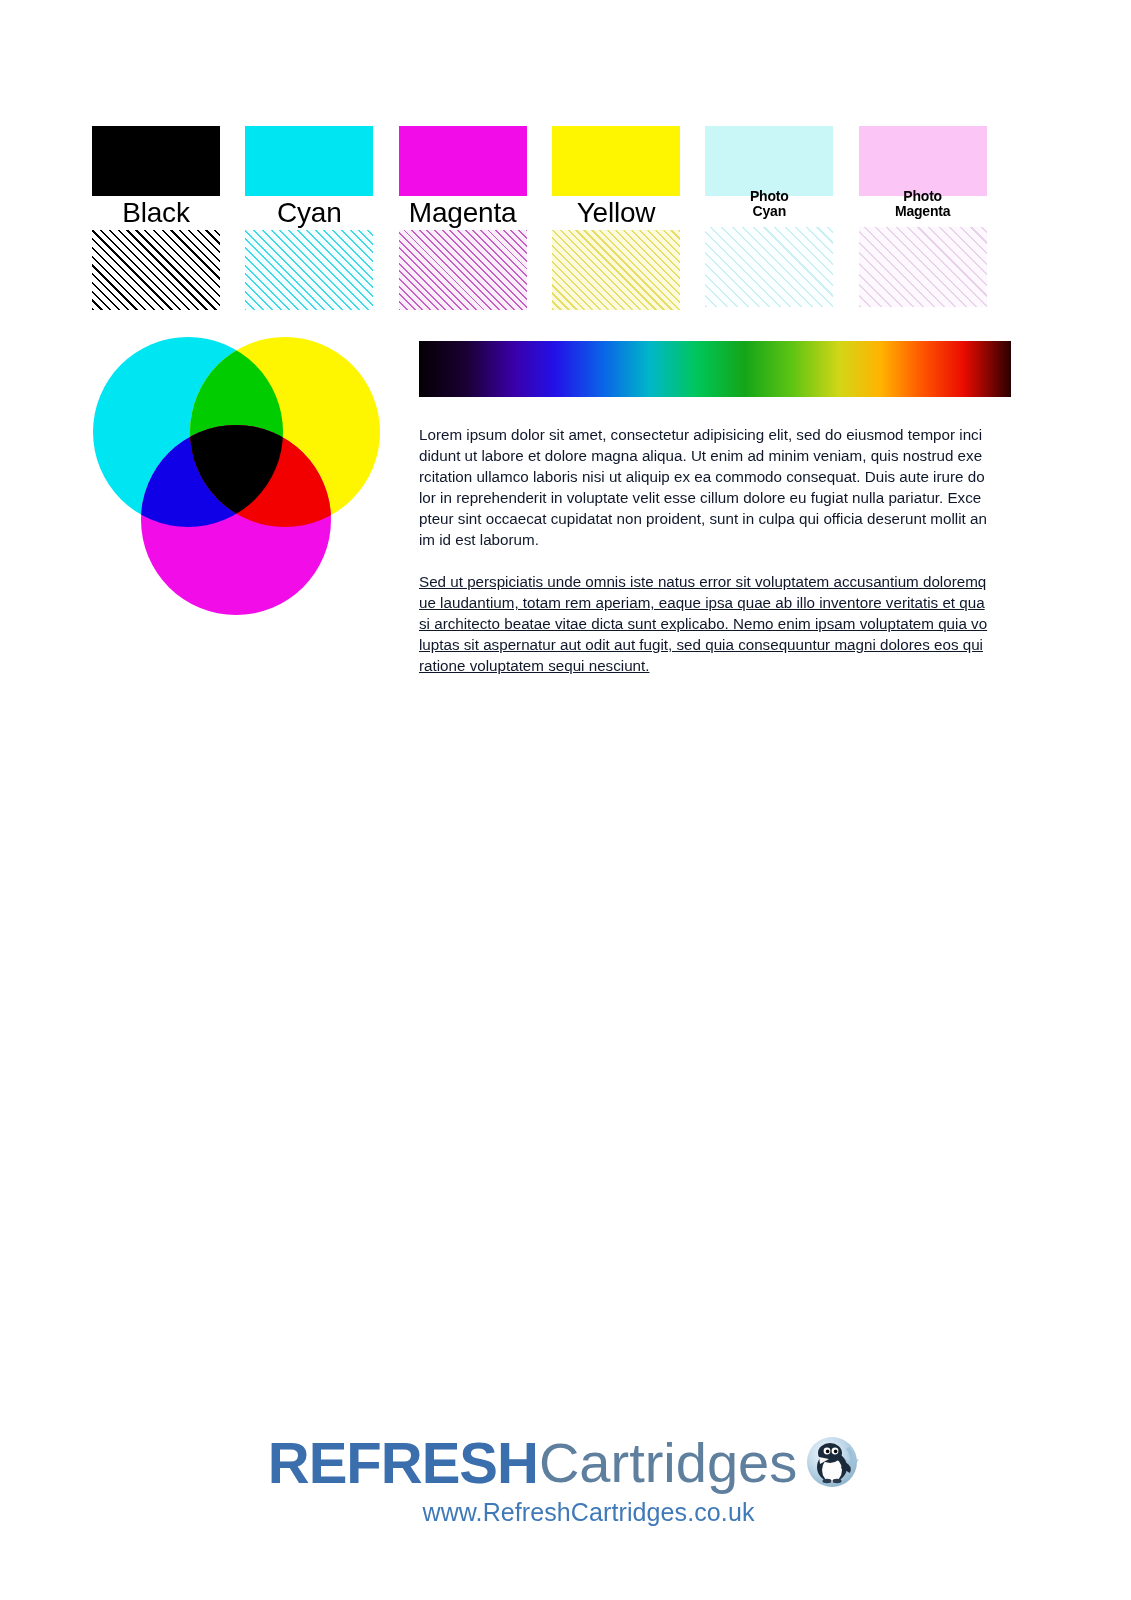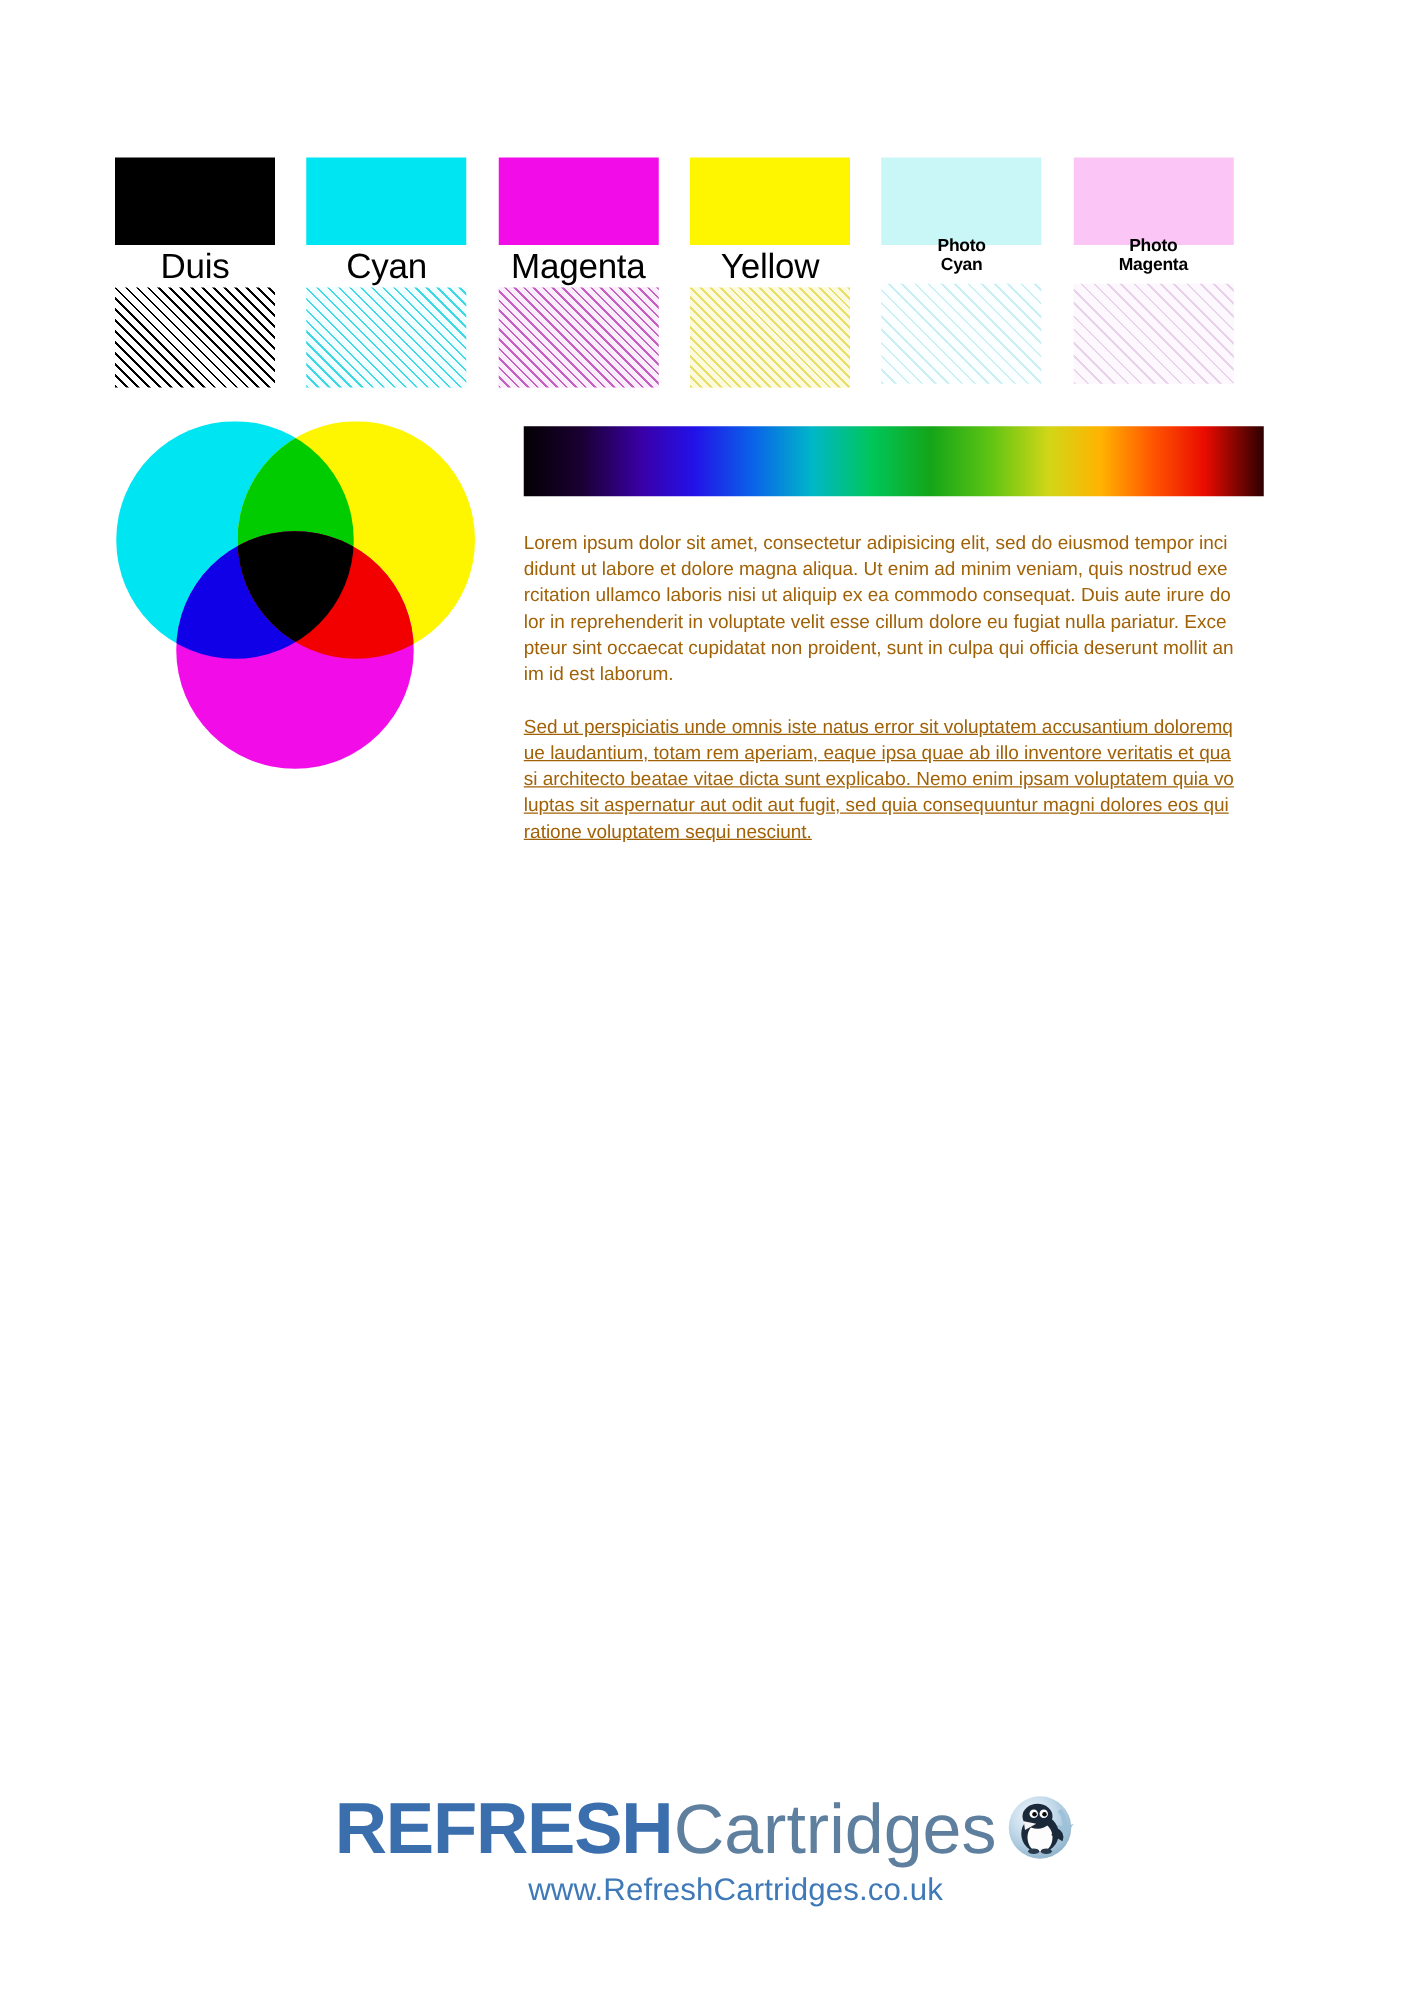--- a/index.html
+++ b/index.html
@@ -103,21 +103,21 @@
   }
 
   
   .copy {
     position: absolute;
     left: 419px;
     top: 424px;
     width: 596px;
     font-size: 15.2px;
     line-height: 21px;
-    color: #a16207;
+    color: #0f172a;
   }
   .copy p { margin: 0 0 21px 0; white-space: pre-line; }
   .copy p:last-child { margin-bottom: 12px; text-decoration: underline; }
 
   
   .footer {
     position: absolute;
     left: 0;
     top: 1432px;
     width: 1131px;
@@ -158,21 +158,21 @@
 </style>
 </head>
 <body>
 
 <div class="page">
 
   <div class="swatch-grid">
 
     <div class="swatch-col">
       <div class="solid-block" style="background:#000000;"></div>
-      <div class="swatch-label">Duis</div>
+      <div class="swatch-label">Black</div>
       <div class="hatch-block" style="background-color:#ffffff;background-image:repeating-linear-gradient(45deg,#000000 0px,#000000 1.6px,#ffffff 1.6px,#ffffff 6.2px);"></div>
     </div>
 
     <div class="swatch-col">
       <div class="solid-block" style="background:#00e5f2;"></div>
       <div class="swatch-label">Cyan</div>
       <div class="hatch-block" style="background-color:#f2feff;background-image:repeating-linear-gradient(45deg,#3fd9e6 0px,#3fd9e6 1.4px,#f2feff 1.4px,#f2feff 6.2px);"></div>
     </div>
 
     <div class="swatch-col">

